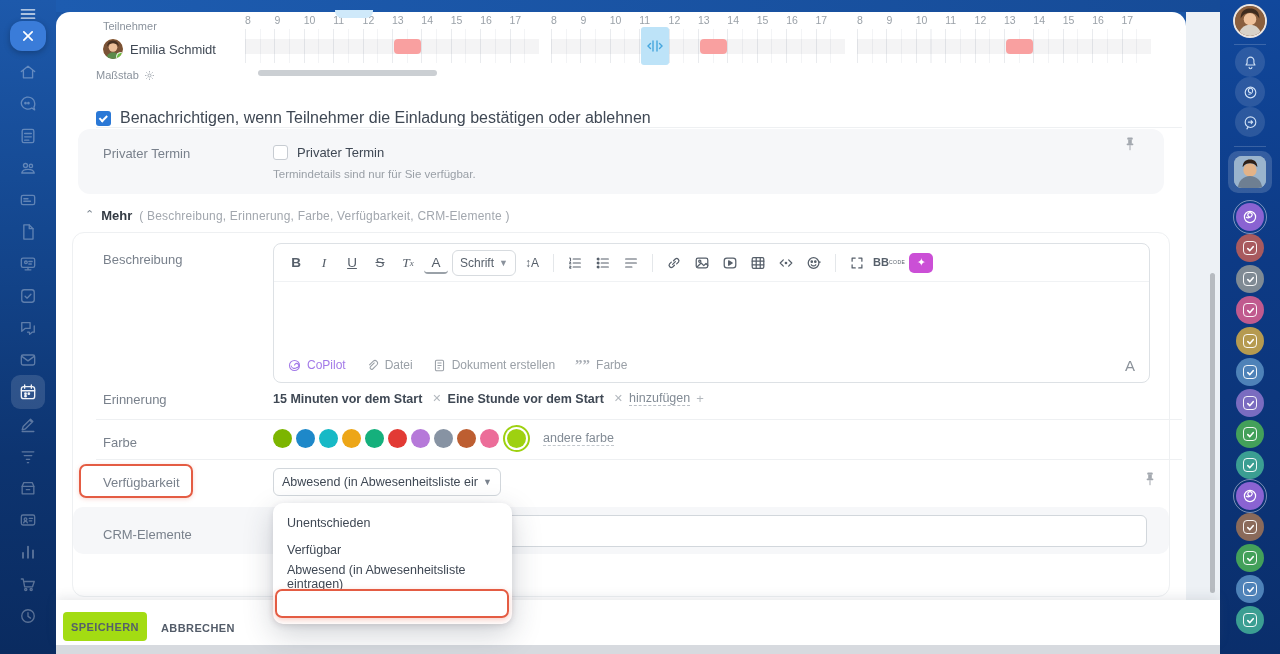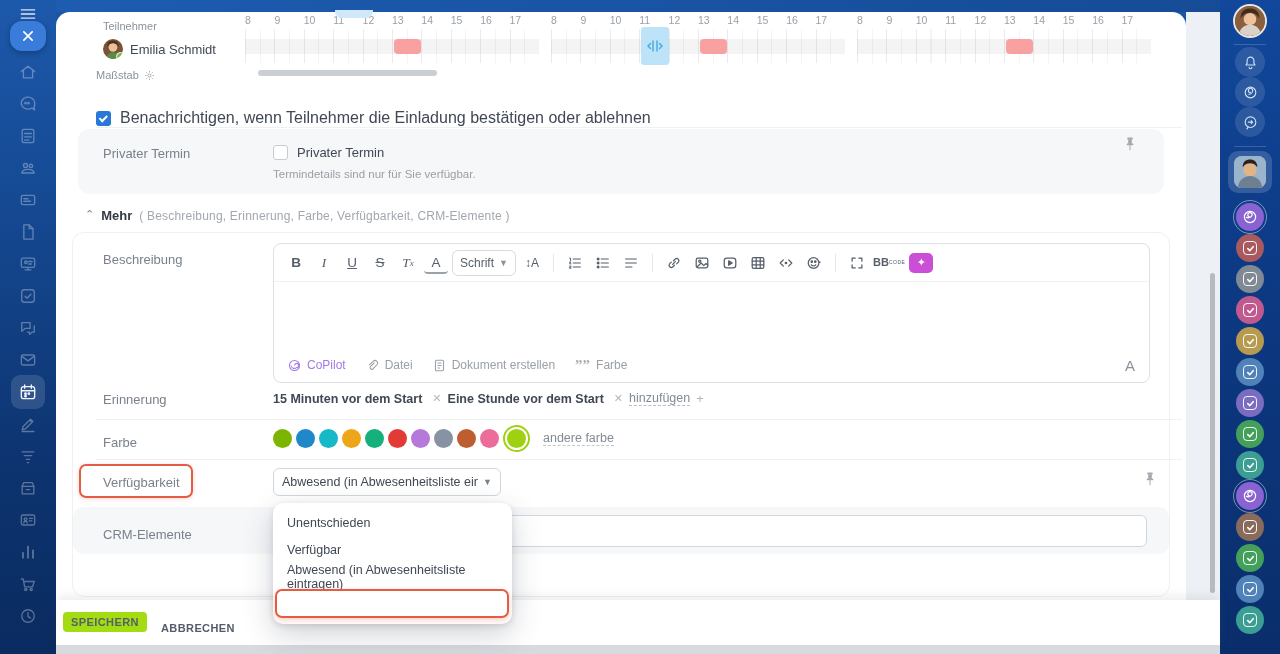--- a/index.html
+++ b/index.html
@@ -147,21 +147,21 @@
   .crm-input { position:absolute; left:217px; top:503px; width:874px; height:32px; background:#fff;
     border:1px solid #d2d7dc; border-radius:6px; }
 
   .dropdown { position:absolute; left:217px; top:491px; width:239px; height:121px; background:#fff; border-radius:10px;
     box-shadow:0 10px 30px rgba(40,50,70,.22), 0 2px 6px rgba(40,50,70,.12); z-index:10; }
   .dd-option { height:27px; display:flex; align-items:center; padding:0 14px; font-size:12.5px; color:#3f4854; cursor:pointer; }
   .dd-option:first-child { margin-top:6px; }
   .dd-annot { position:absolute; left:2px; top:86px; width:234px; height:29px; border:2.5px solid #e45c43; border-radius:7px;
     box-shadow:0 2px 6px rgba(228,92,67,.3); pointer-events:none; }
 
-  .save-btn { position:absolute; left:7px; top:12px; width:84px; height:20px; background:#a3dc12; border:none; border-radius:4px;
+  .save-btn { position:absolute; left:7px; top:12px; width:84px; height:29px; background:#a3dc12; border:none; border-radius:4px;
     font-family:inherit; font-size:11px; font-weight:bold; letter-spacing:.4px; color:#556069; cursor:pointer; }
   .cancel-btn { position:absolute; left:105px; top:12px; height:31px; background:none; border:none;
     font-family:inherit; font-size:11px; font-weight:bold; letter-spacing:.4px; color:#535c69; cursor:pointer; }
 </style>
 </head>
 <body>
 
 <aside class="left-rail" id="leftRail">
     <div class="rail-item menu" style="top: 14px;">
       <span style="display:flex">

